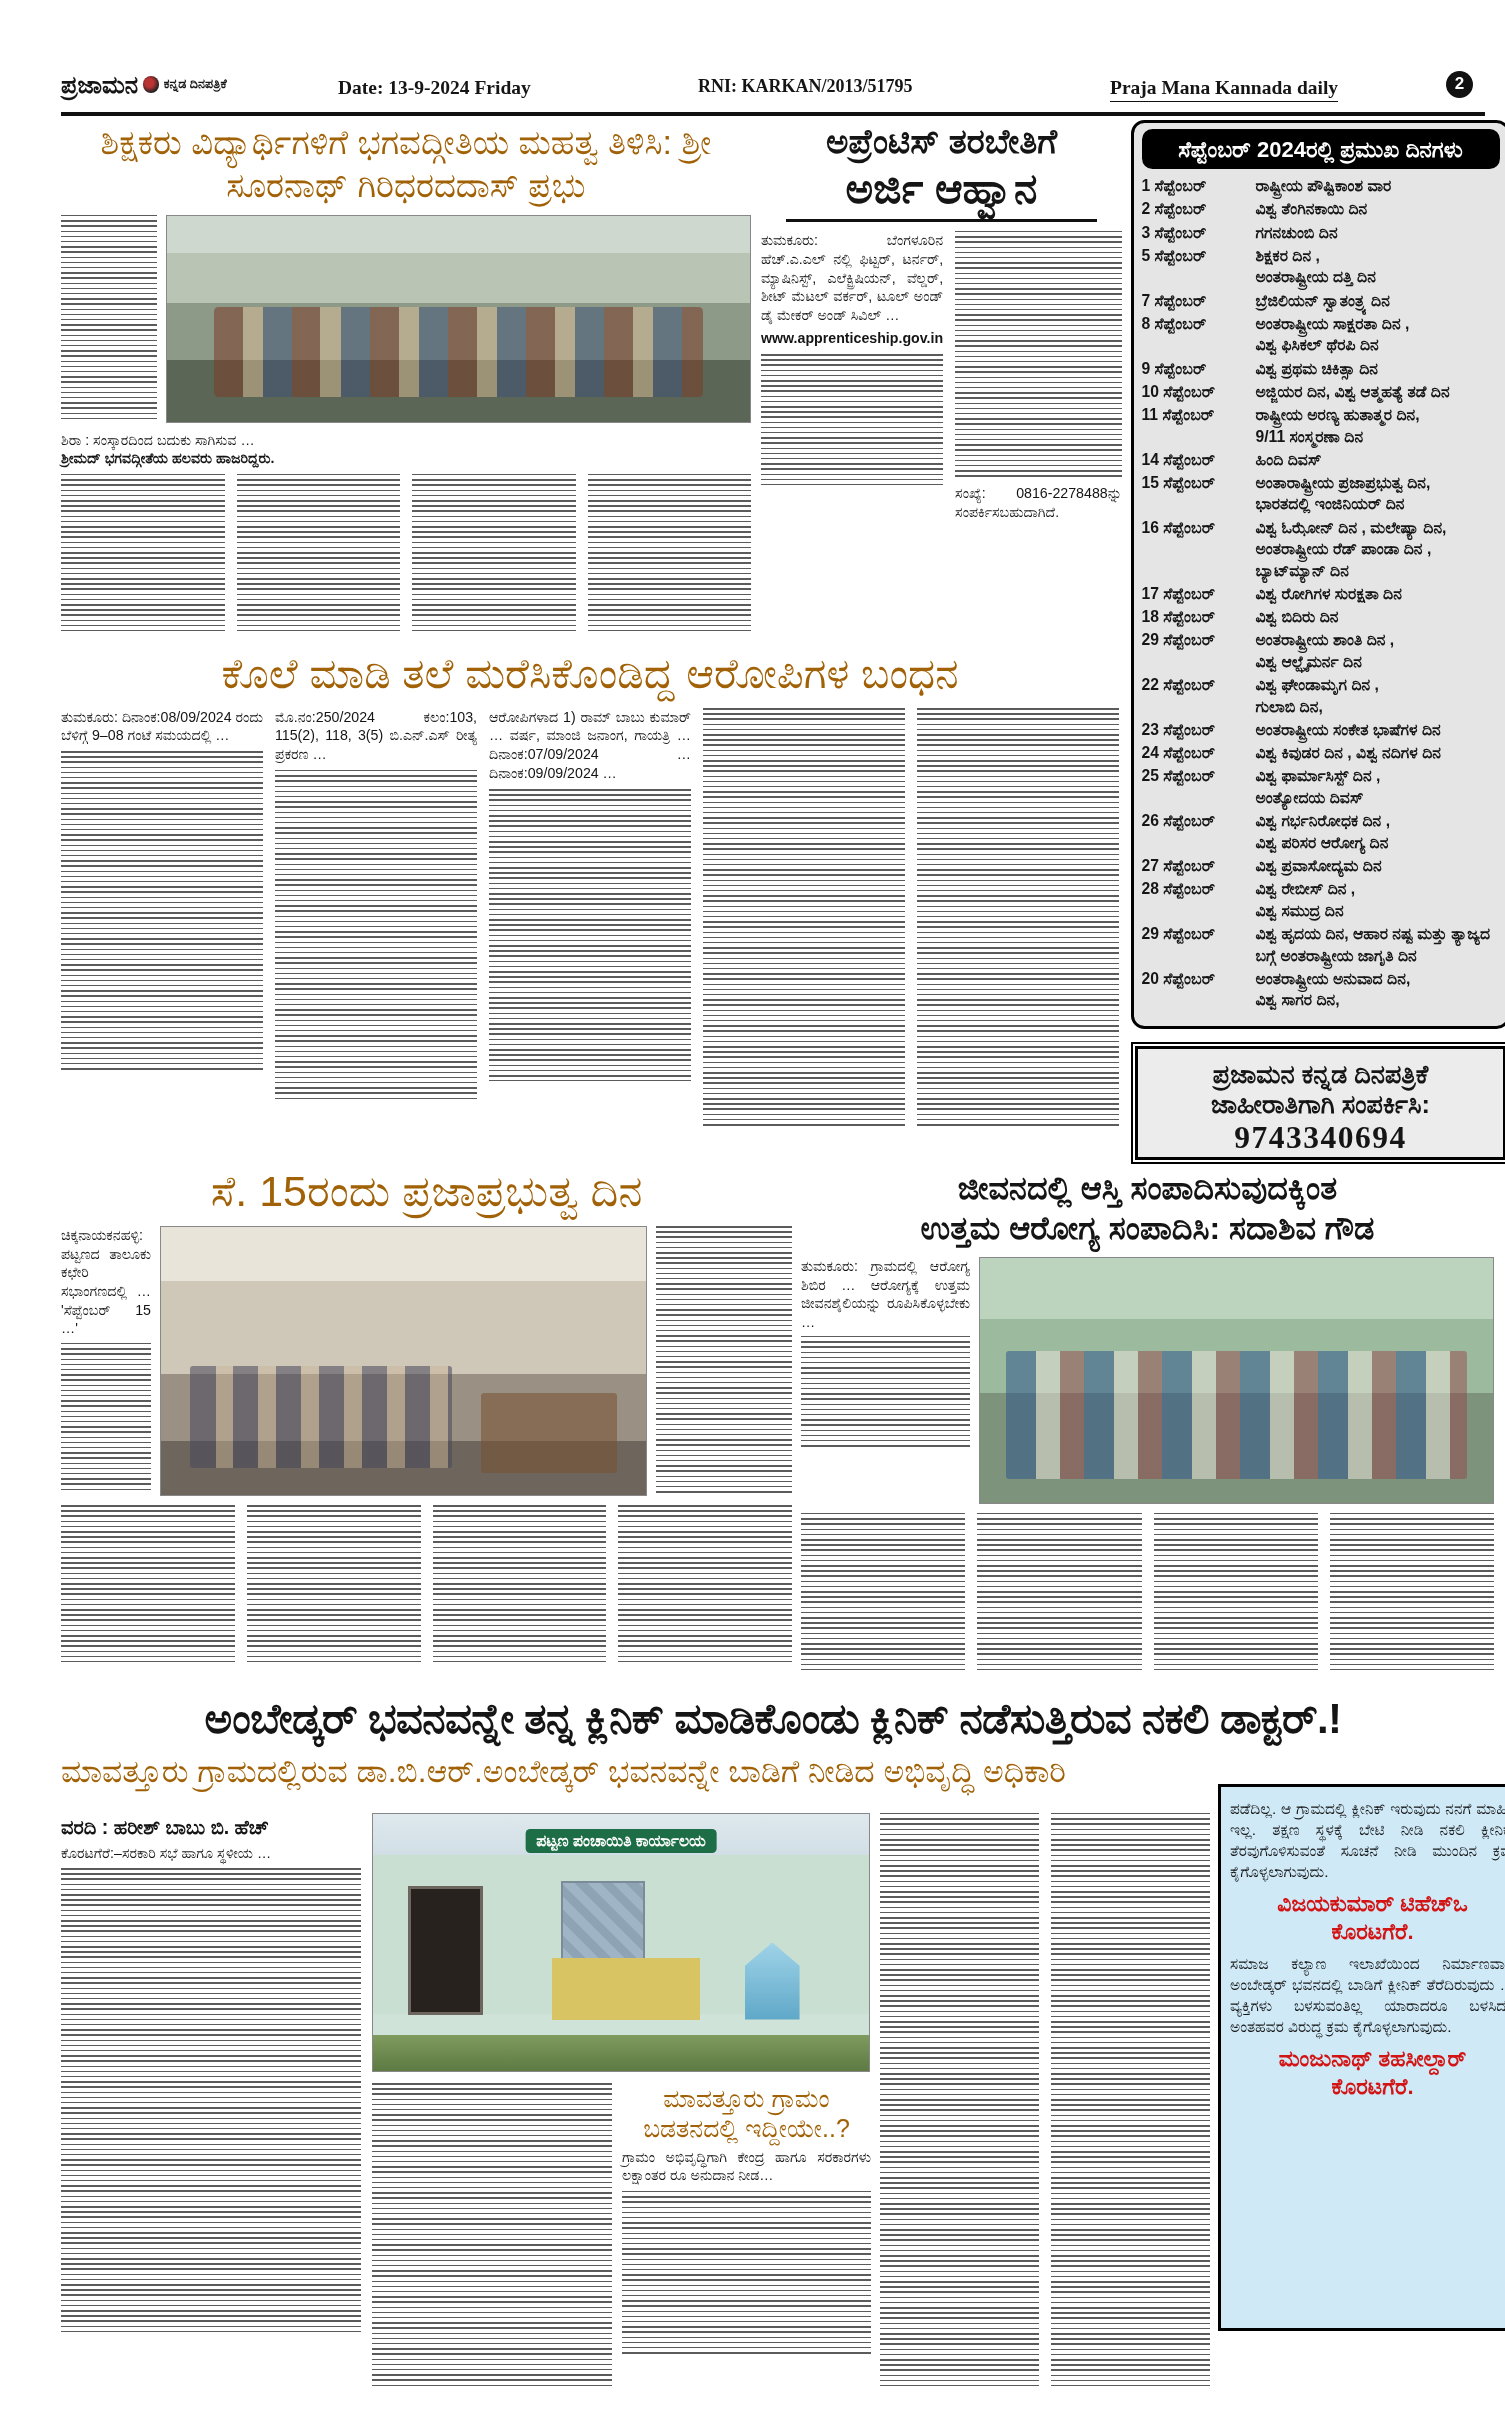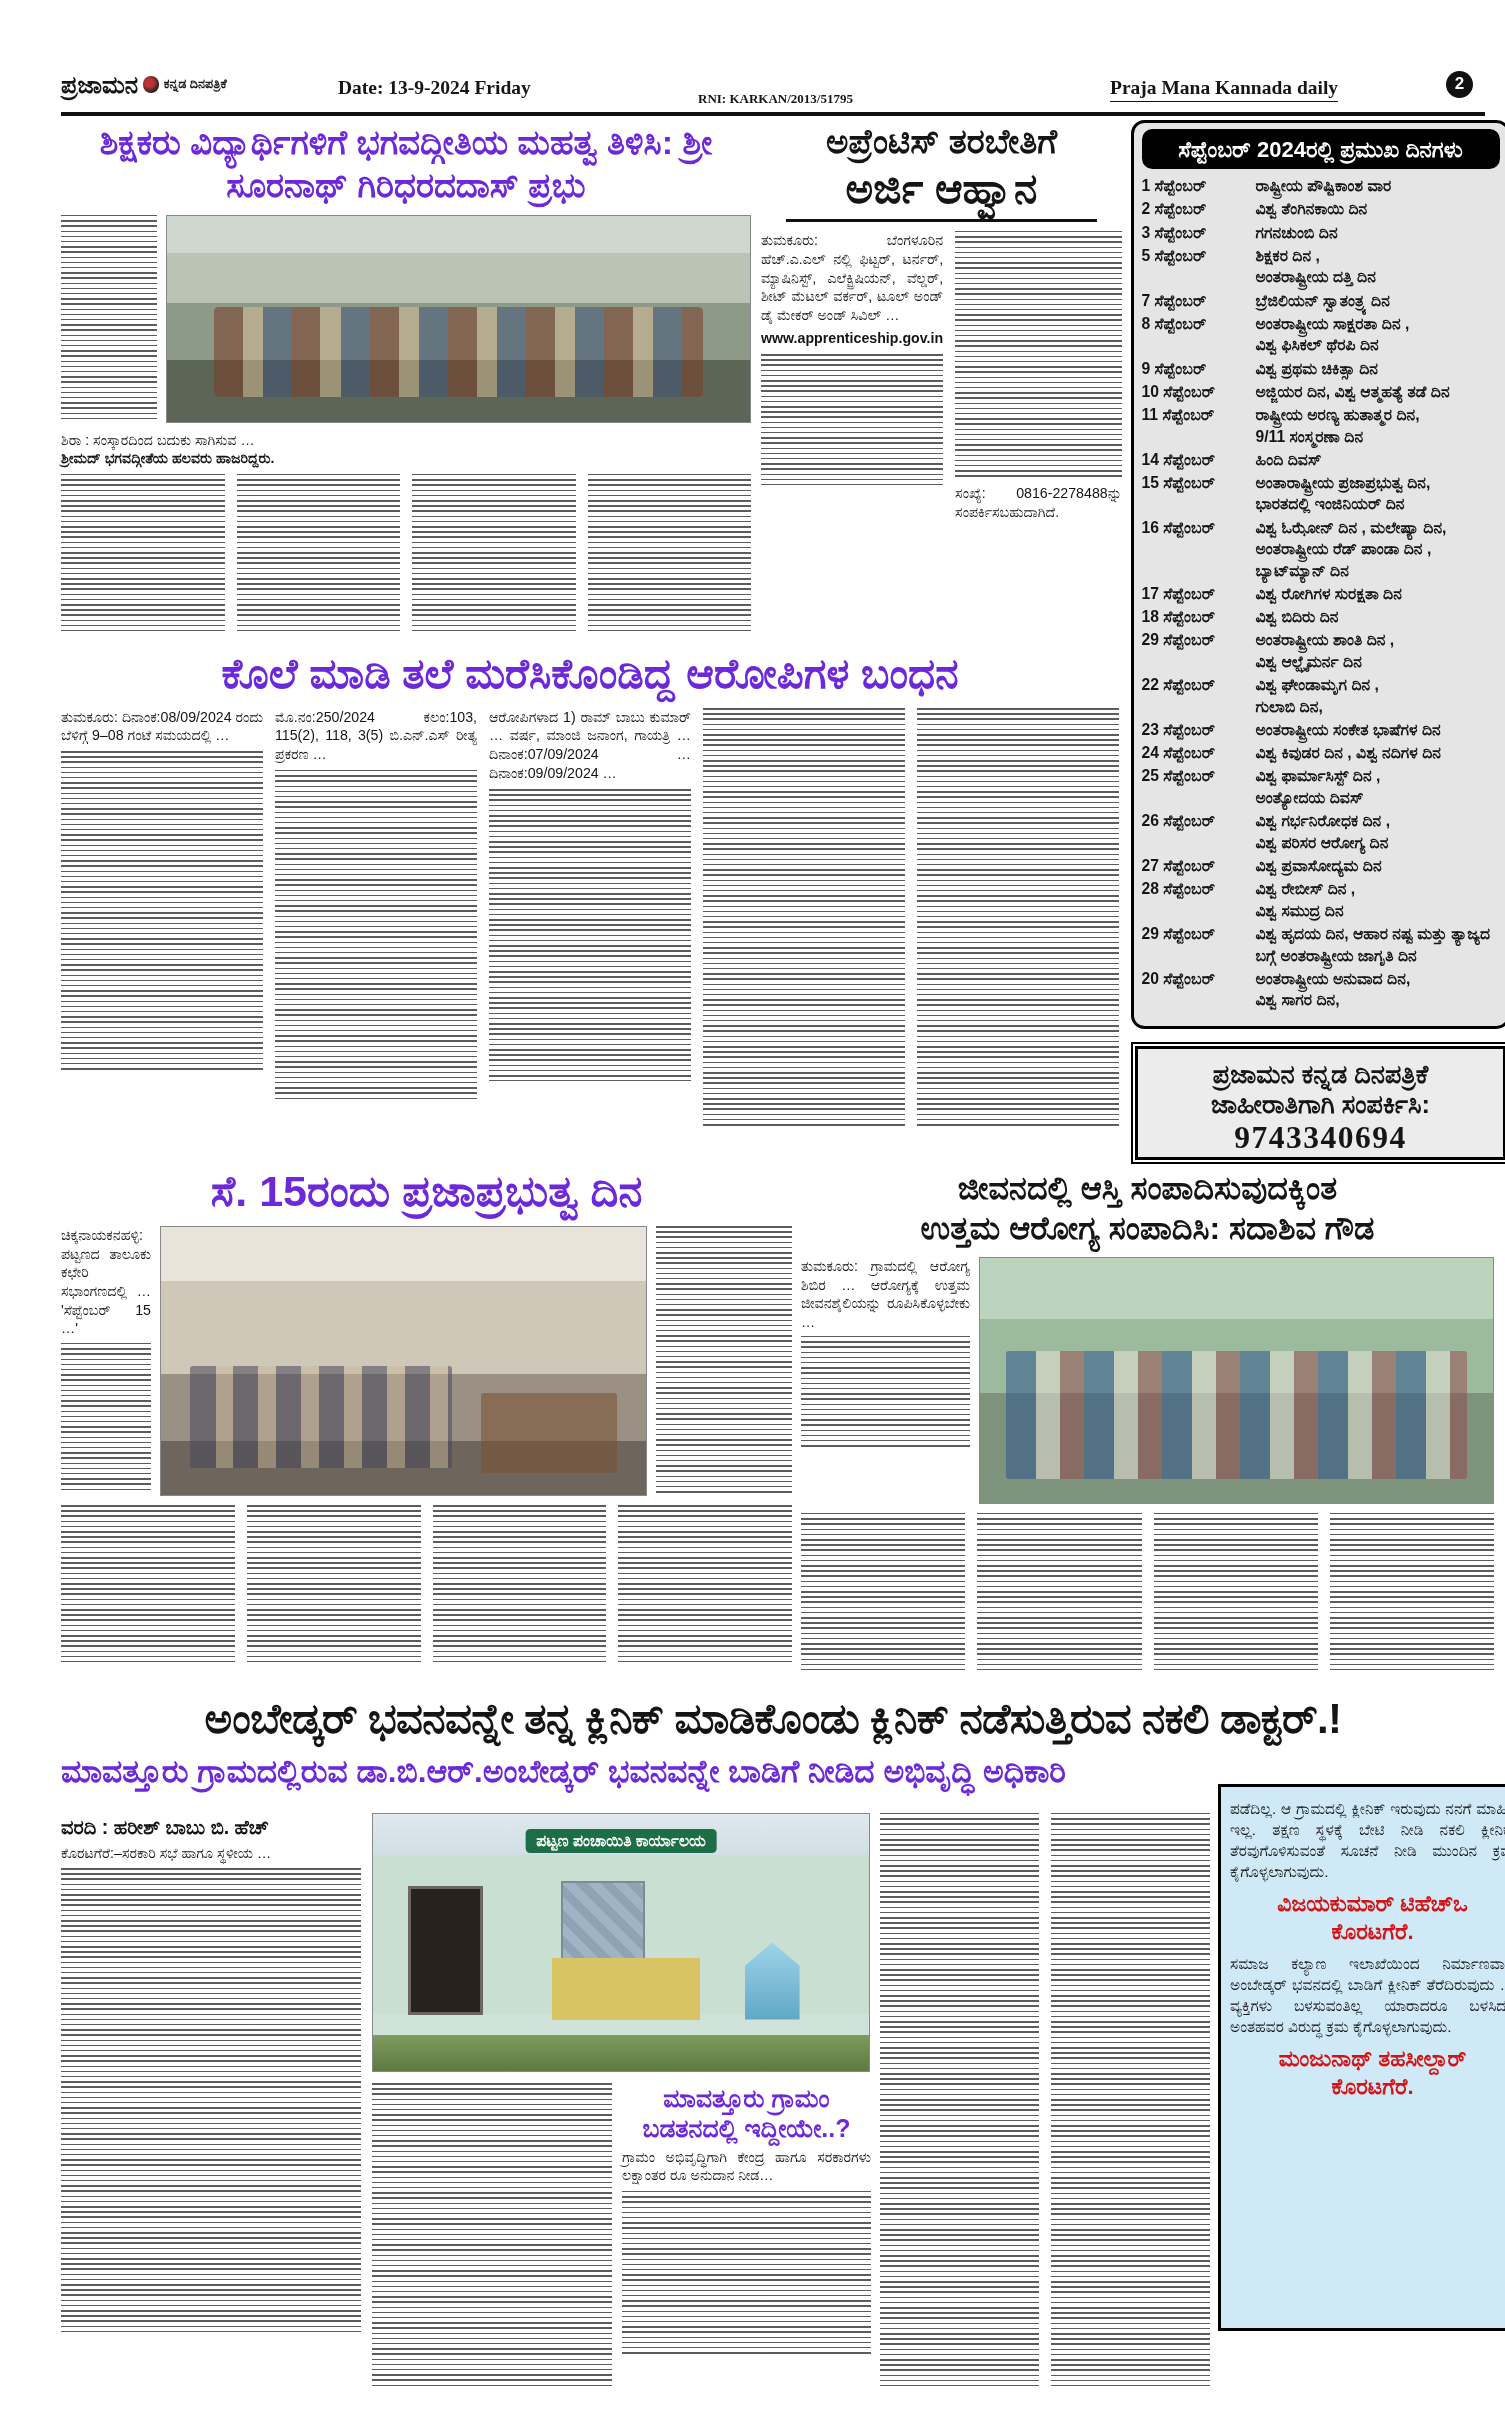--- a/index.html
+++ b/index.html
@@ -22,36 +22,36 @@
             text-align:center;padding:7.5px 3px;line-height:1.15;}
   .sb-row{display:flex;font-size:15.7px;line-height:1.38;font-weight:600;margin-top:1.5px;}
   .sb-date{width:114px;flex:none;}
   .sb-ev{flex:1;white-space:pre-line;}
   .contact{border:3.7px solid #000;outline:2.2px solid #000;outline-offset:2.2px;background:#ececec;
            box-sizing:border-box;text-align:center;padding:10.5px 4.5px;}
   .photo{box-sizing:border-box;border:0.7px solid #888;}
   .bluebox{background:#cfe9f7;border:3.7px solid #000;box-sizing:border-box;padding:10.5px 9px;}
   .qname{font-weight:bold;font-size:22px;text-align:center;color:#d31414;line-height:1.25;white-space:pre-line;margin:7.5px 0;}
   .qtext{font-size:15.4px;line-height:1.38;}
-  .h-red{color:#6d28d9;font-weight:bold;}
+  .h-red{color:#a16207;font-weight:normal;}
   .sign{background:#1d6e46;color:#fff;border-radius:4.5px;padding:3px 10.5px;font-size:15.7px;font-weight:bold;}
 </style>
 </head>
 <body>
 
 <div class="page">
 
   <div class="abs" style="left:41px;top:66px;width:1424px;height:43px;">
     <div class="abs" style="left:0;top:4.5px;display:flex;align-items:center;gap:4.5px;">
       <span class="bold" style="font-size:24px;">ಪ್ರಜಾಮನ</span>
       <span style="width:16.5px;height:16.5px;border-radius:50%;background:radial-gradient(circle at 40% 40%, #b33 30%, #222 70%);display:inline-block;"></span>
       <span class="bold" style="font-size:12.7px;">ಕನ್ನಡ ದಿನಪತ್ರಿಕೆ</span>
     </div>
     <div class="abs serif bold" style="left:277px;top:10.5px;font-size:19.5px;">Date: 13-9-2024 Friday</div>
-    <div class="abs serif bold" style="left:637px;top:25px;font-size:13px;">RNI: KARKAN/2013/51795</div>
+    <div class="abs serif bold" style="left:637px;top:10px;font-size:18px;">RNI: KARKAN/2013/51795</div>
     <div class="abs serif bold" style="left:1049px;top:10.5px;font-size:19.5px;border-bottom:1.5px solid #111;padding-bottom:2.2px;">Praja Mana Kannada daily</div>
     <div class="abs" style="left:1385px;top:4.5px;width:27px;height:27px;border-radius:50%;background:#111;color:#fff;font-size:17px;font-weight:bold;display:flex;align-items:center;justify-content:center;">2</div>
   </div>
   <div class="abs rule" style="left:41px;top:112px;width:1424px;height:3.7px;"></div>
 
   <section class="abs" style="left:41px;top:121px;width:690px;height:525px;">
     <h1 class="h-red ctr" style="margin:0;font-size:34px;line-height:1.25;">ಶಿಕ್ಷಕರು ವಿದ್ಯಾರ್ಥಿಗಳಿಗೆ ಭಗವದ್ಗೀತಿಯ ಮಹತ್ವ ತಿಳಿಸಿ: ಶ್ರೀ ಸೂರನಾಥ್ ಗಿರಿಧರದದಾಸ್ ಪ್ರಭು</h1>
     <div style="display:flex;gap:9px;margin-top:9px;height:208px;">
       <div class="tx" style="width:96px;"></div>
       <div class="photo" style="flex:1;background:

